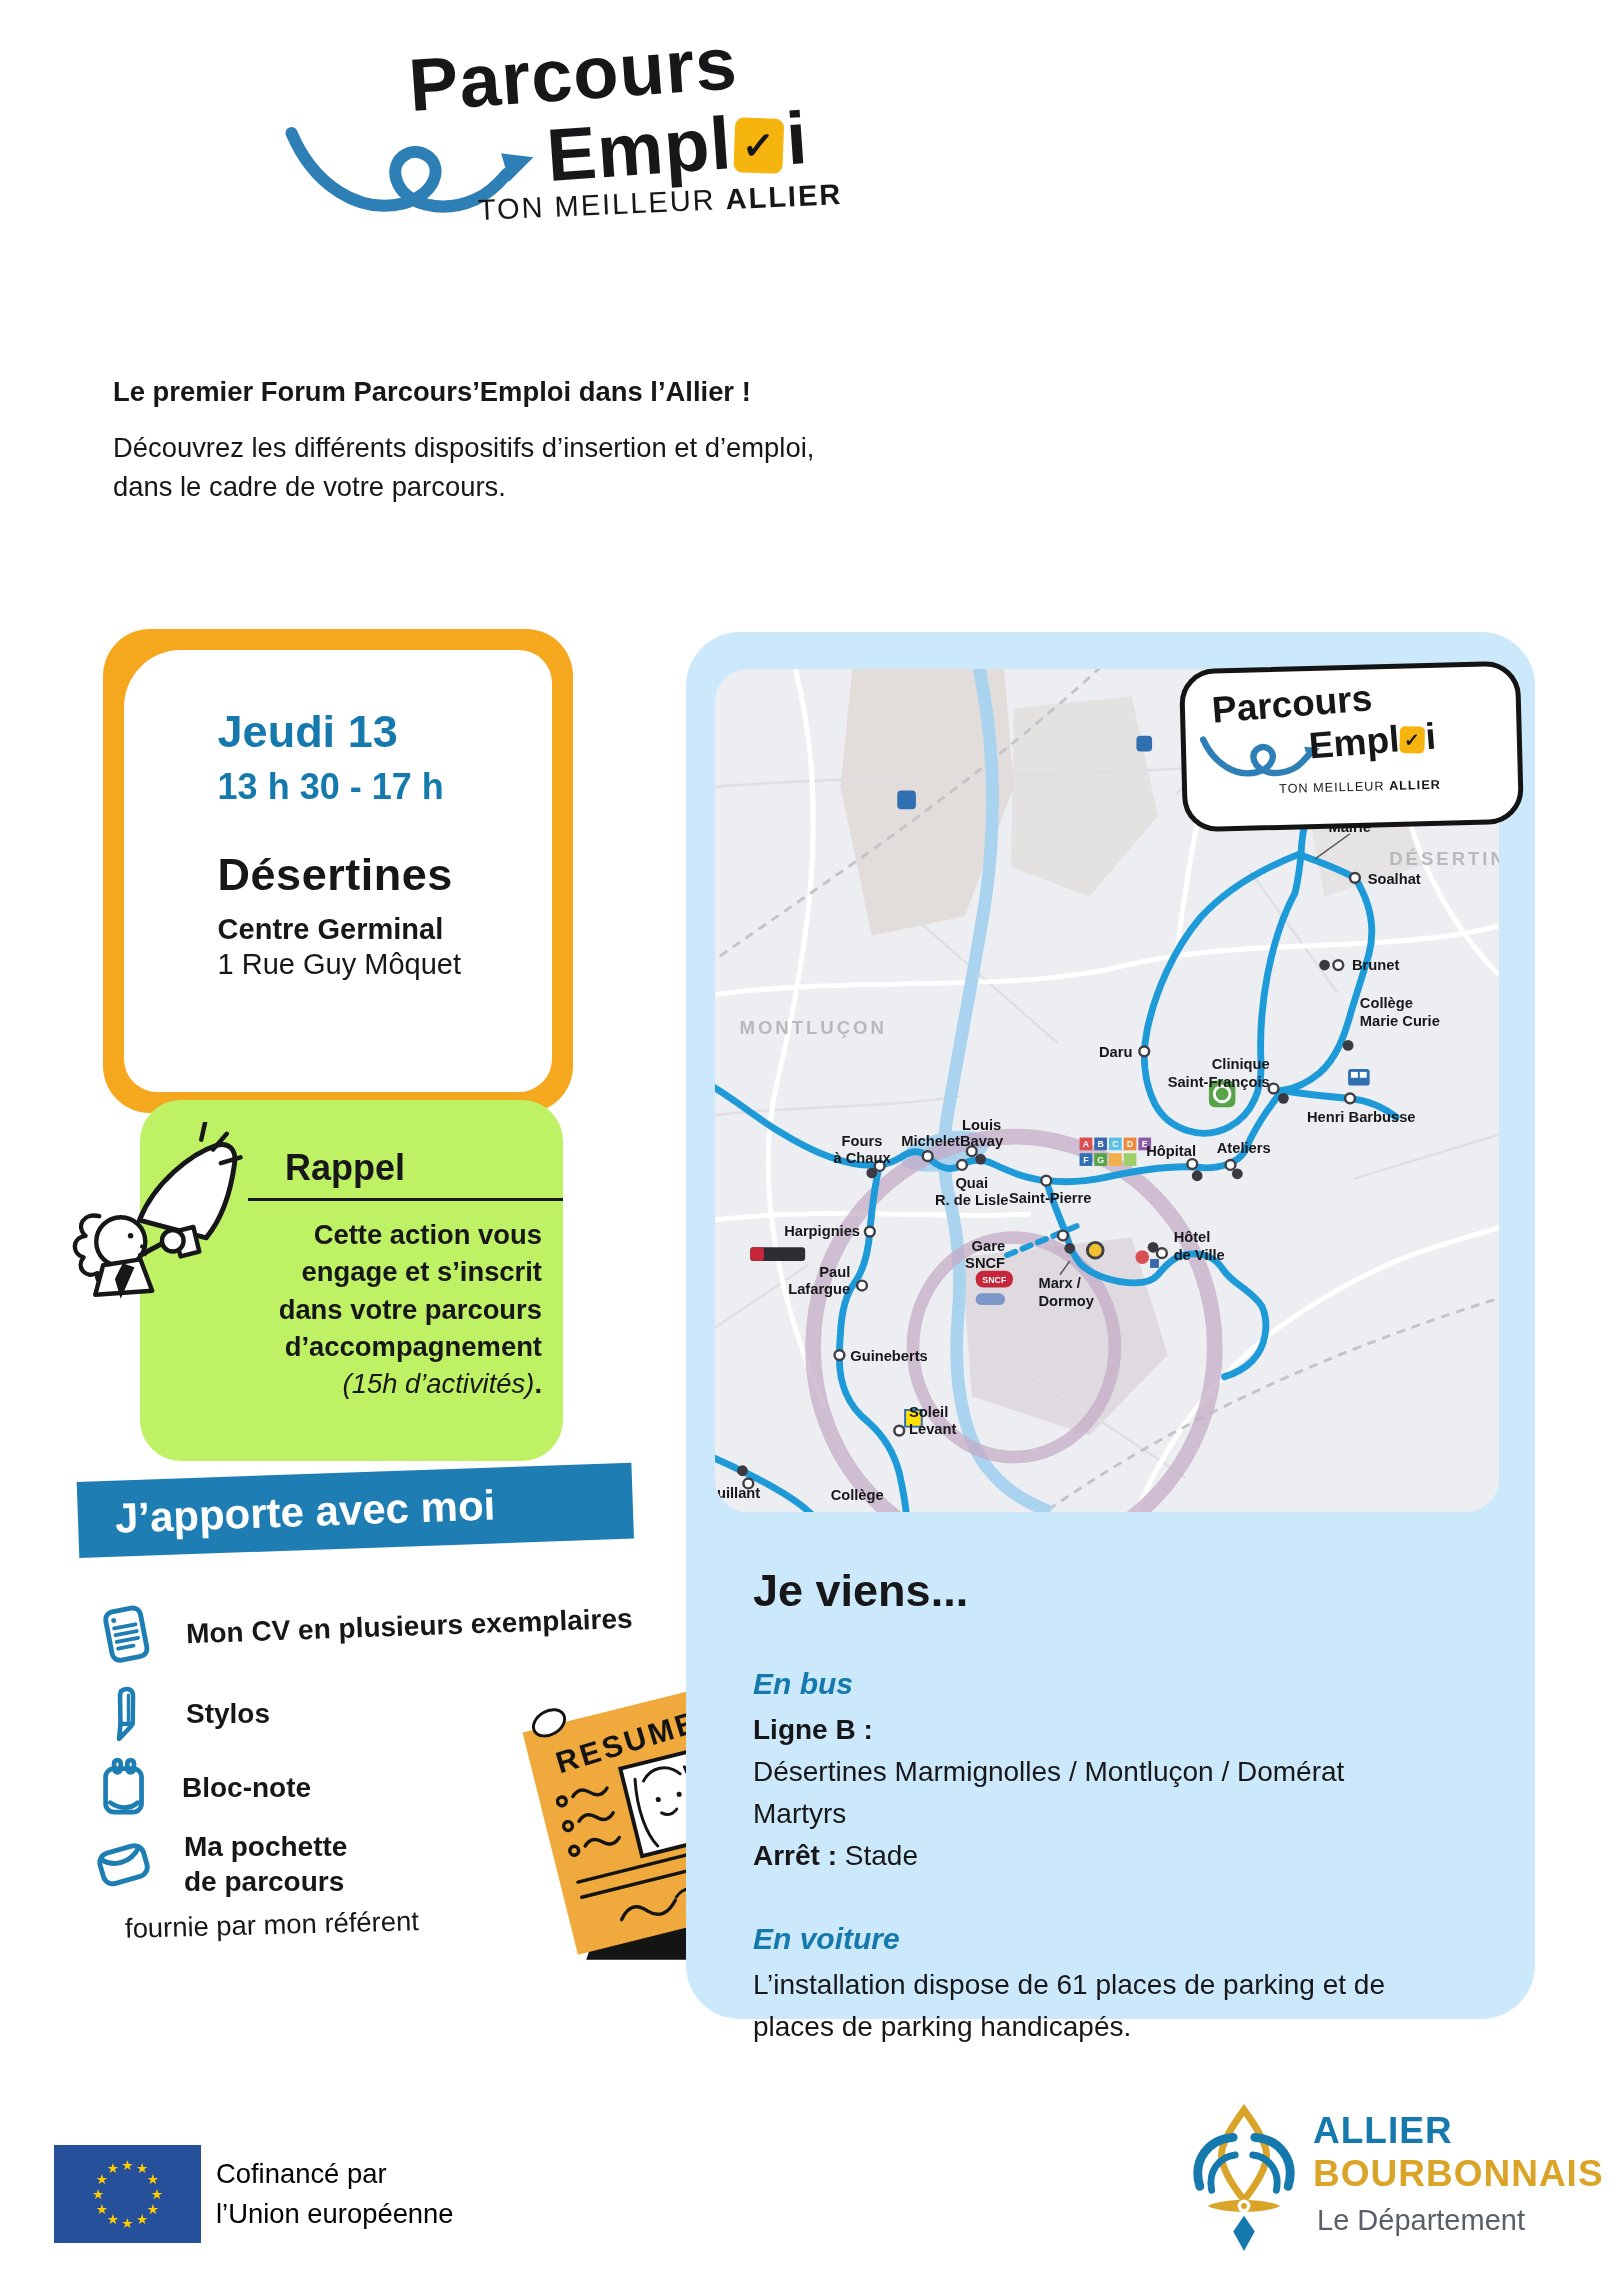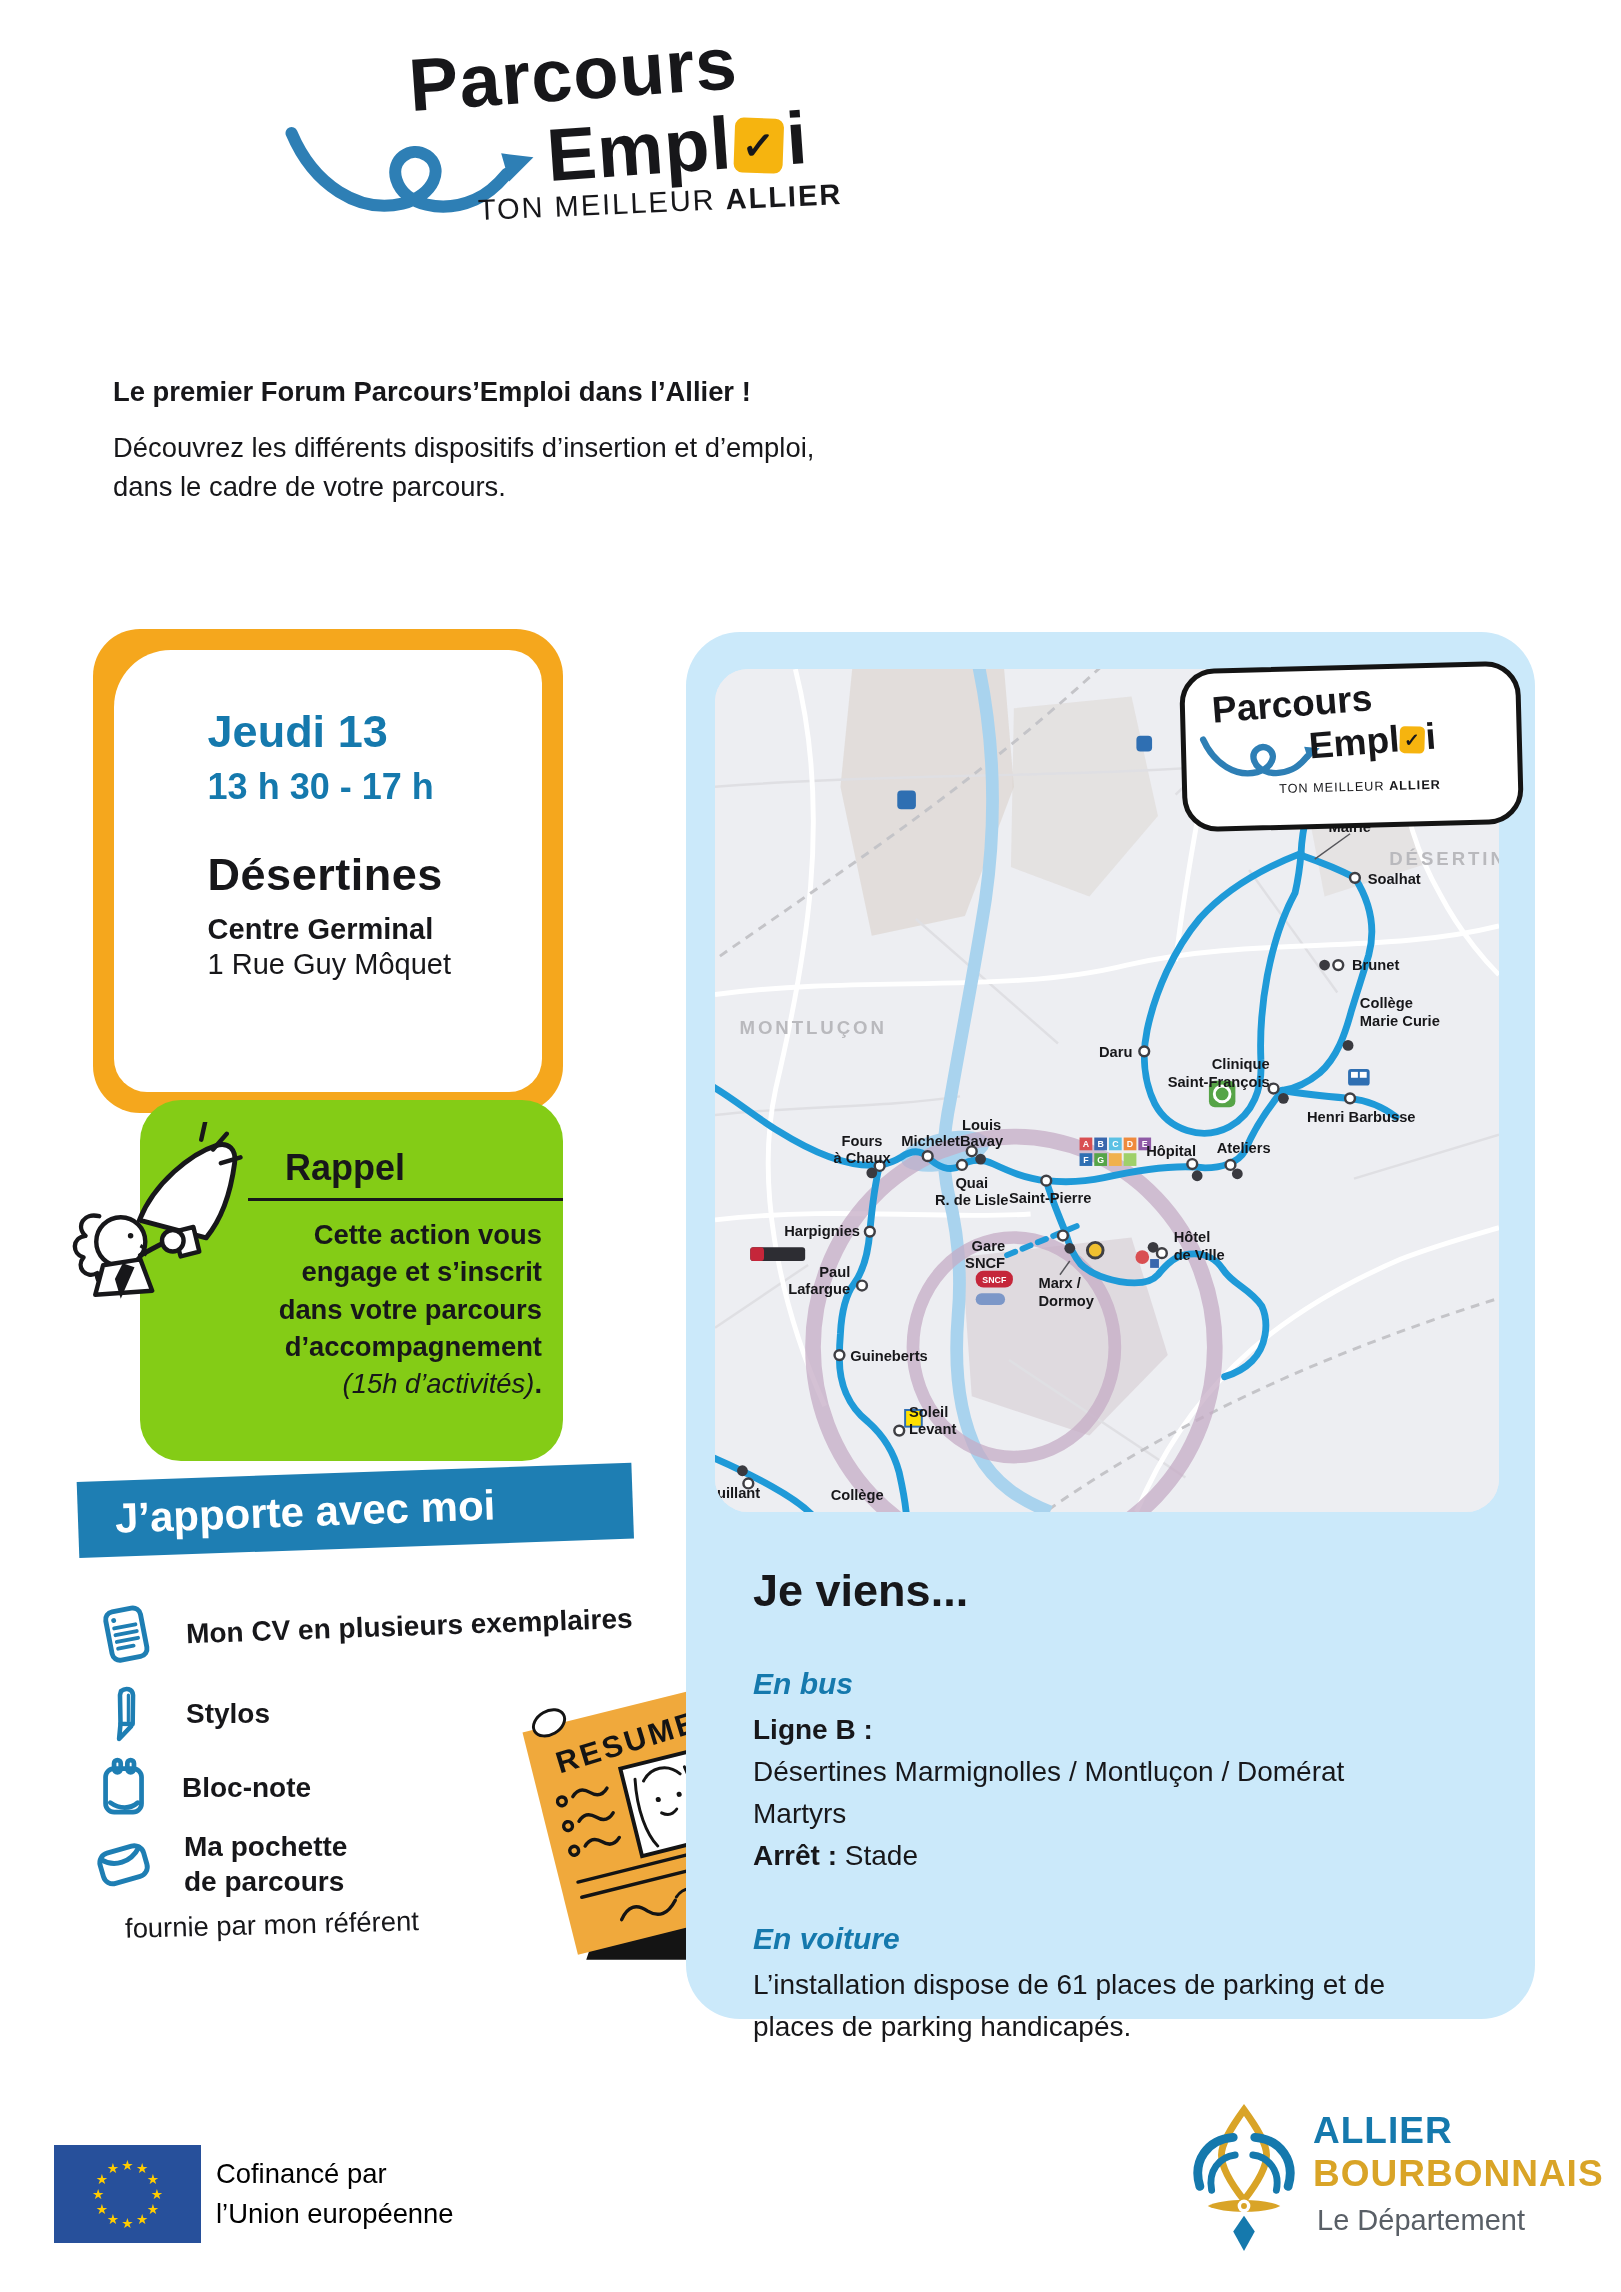--- a/index.html
+++ b/index.html
@@ -20,31 +20,31 @@
   .l-tagline{left:194px;top:157px;font-size:29px;letter-spacing:2px;font-weight:500;
              transform:rotate(-2.5deg);transform-origin:left center;white-space:nowrap;}
   .l-tagline b{font-weight:900;}
 
   
   .intro{left:113px;top:376px;width:882px;}
   .intro h2{margin:0 0 19.6px 0;font-size:27.4px;font-weight:800;}
   .intro div{font-size:27.4px;line-height:1.45;}
 
   
-  .event-card{left:93px;top:629px;width:470px;height:484px;background:#f5a71d;border-radius:47px;}
+  .event-card{left:103px;top:629px;width:470px;height:484px;background:#f5a71d;border-radius:47px;}
   .event-inner{position:absolute;left:20.6px;top:20.6px;right:20.6px;bottom:20.6px;background:#fff;
                border-radius:57px 33px 33px 33px;padding:55px 19.6px 0 94px;box-sizing:border-box;}
   .ev-date{color:#1579ad;font-size:45px;font-weight:800;line-height:1.2;}
   .ev-time{color:#1579ad;font-size:36px;font-weight:800;margin-top:7.8px;}
   .ev-city{color:#17171a;font-size:45px;font-weight:900;margin-top:41px;letter-spacing:0.5px;}
   .ev-venue{font-size:29px;font-weight:800;margin-top:12px;}
   .ev-addr{font-size:29px;font-weight:400;margin-top:2px;}
 
   
-  .rappel{left:140px;top:1100px;width:423px;height:361px;background:#84cc16;border-radius:41px;}
+  .rappel{left:140px;top:1100px;width:423px;height:361px;background:#bef264;border-radius:41px;}
   .rp-title{position:absolute;left:145px;top:47px;font-size:36px;font-weight:900;}
   .rp-line{position:absolute;left:108px;top:98px;right:0;height:2.9px;background:#17171a;}
   .rp-body{position:absolute;left:88px;top:116px;width:314px;font-size:27.4px;font-weight:800;line-height:1.36;text-align:right;}
   .rp-note{font-weight:400;font-style:italic;}
   .megaphone{left:-84px;top:21.6px;width:211px;height:211px;}
 
   
   .banner{left:78px;top:1482px;width:555px;height:76px;background:#1e7eb3;
           transform:rotate(-2deg);transform-origin:left center;}
   .banner span{display:block;color:#fff;font-size:42px;font-weight:800;line-height:76px;padding-left:37px;}

